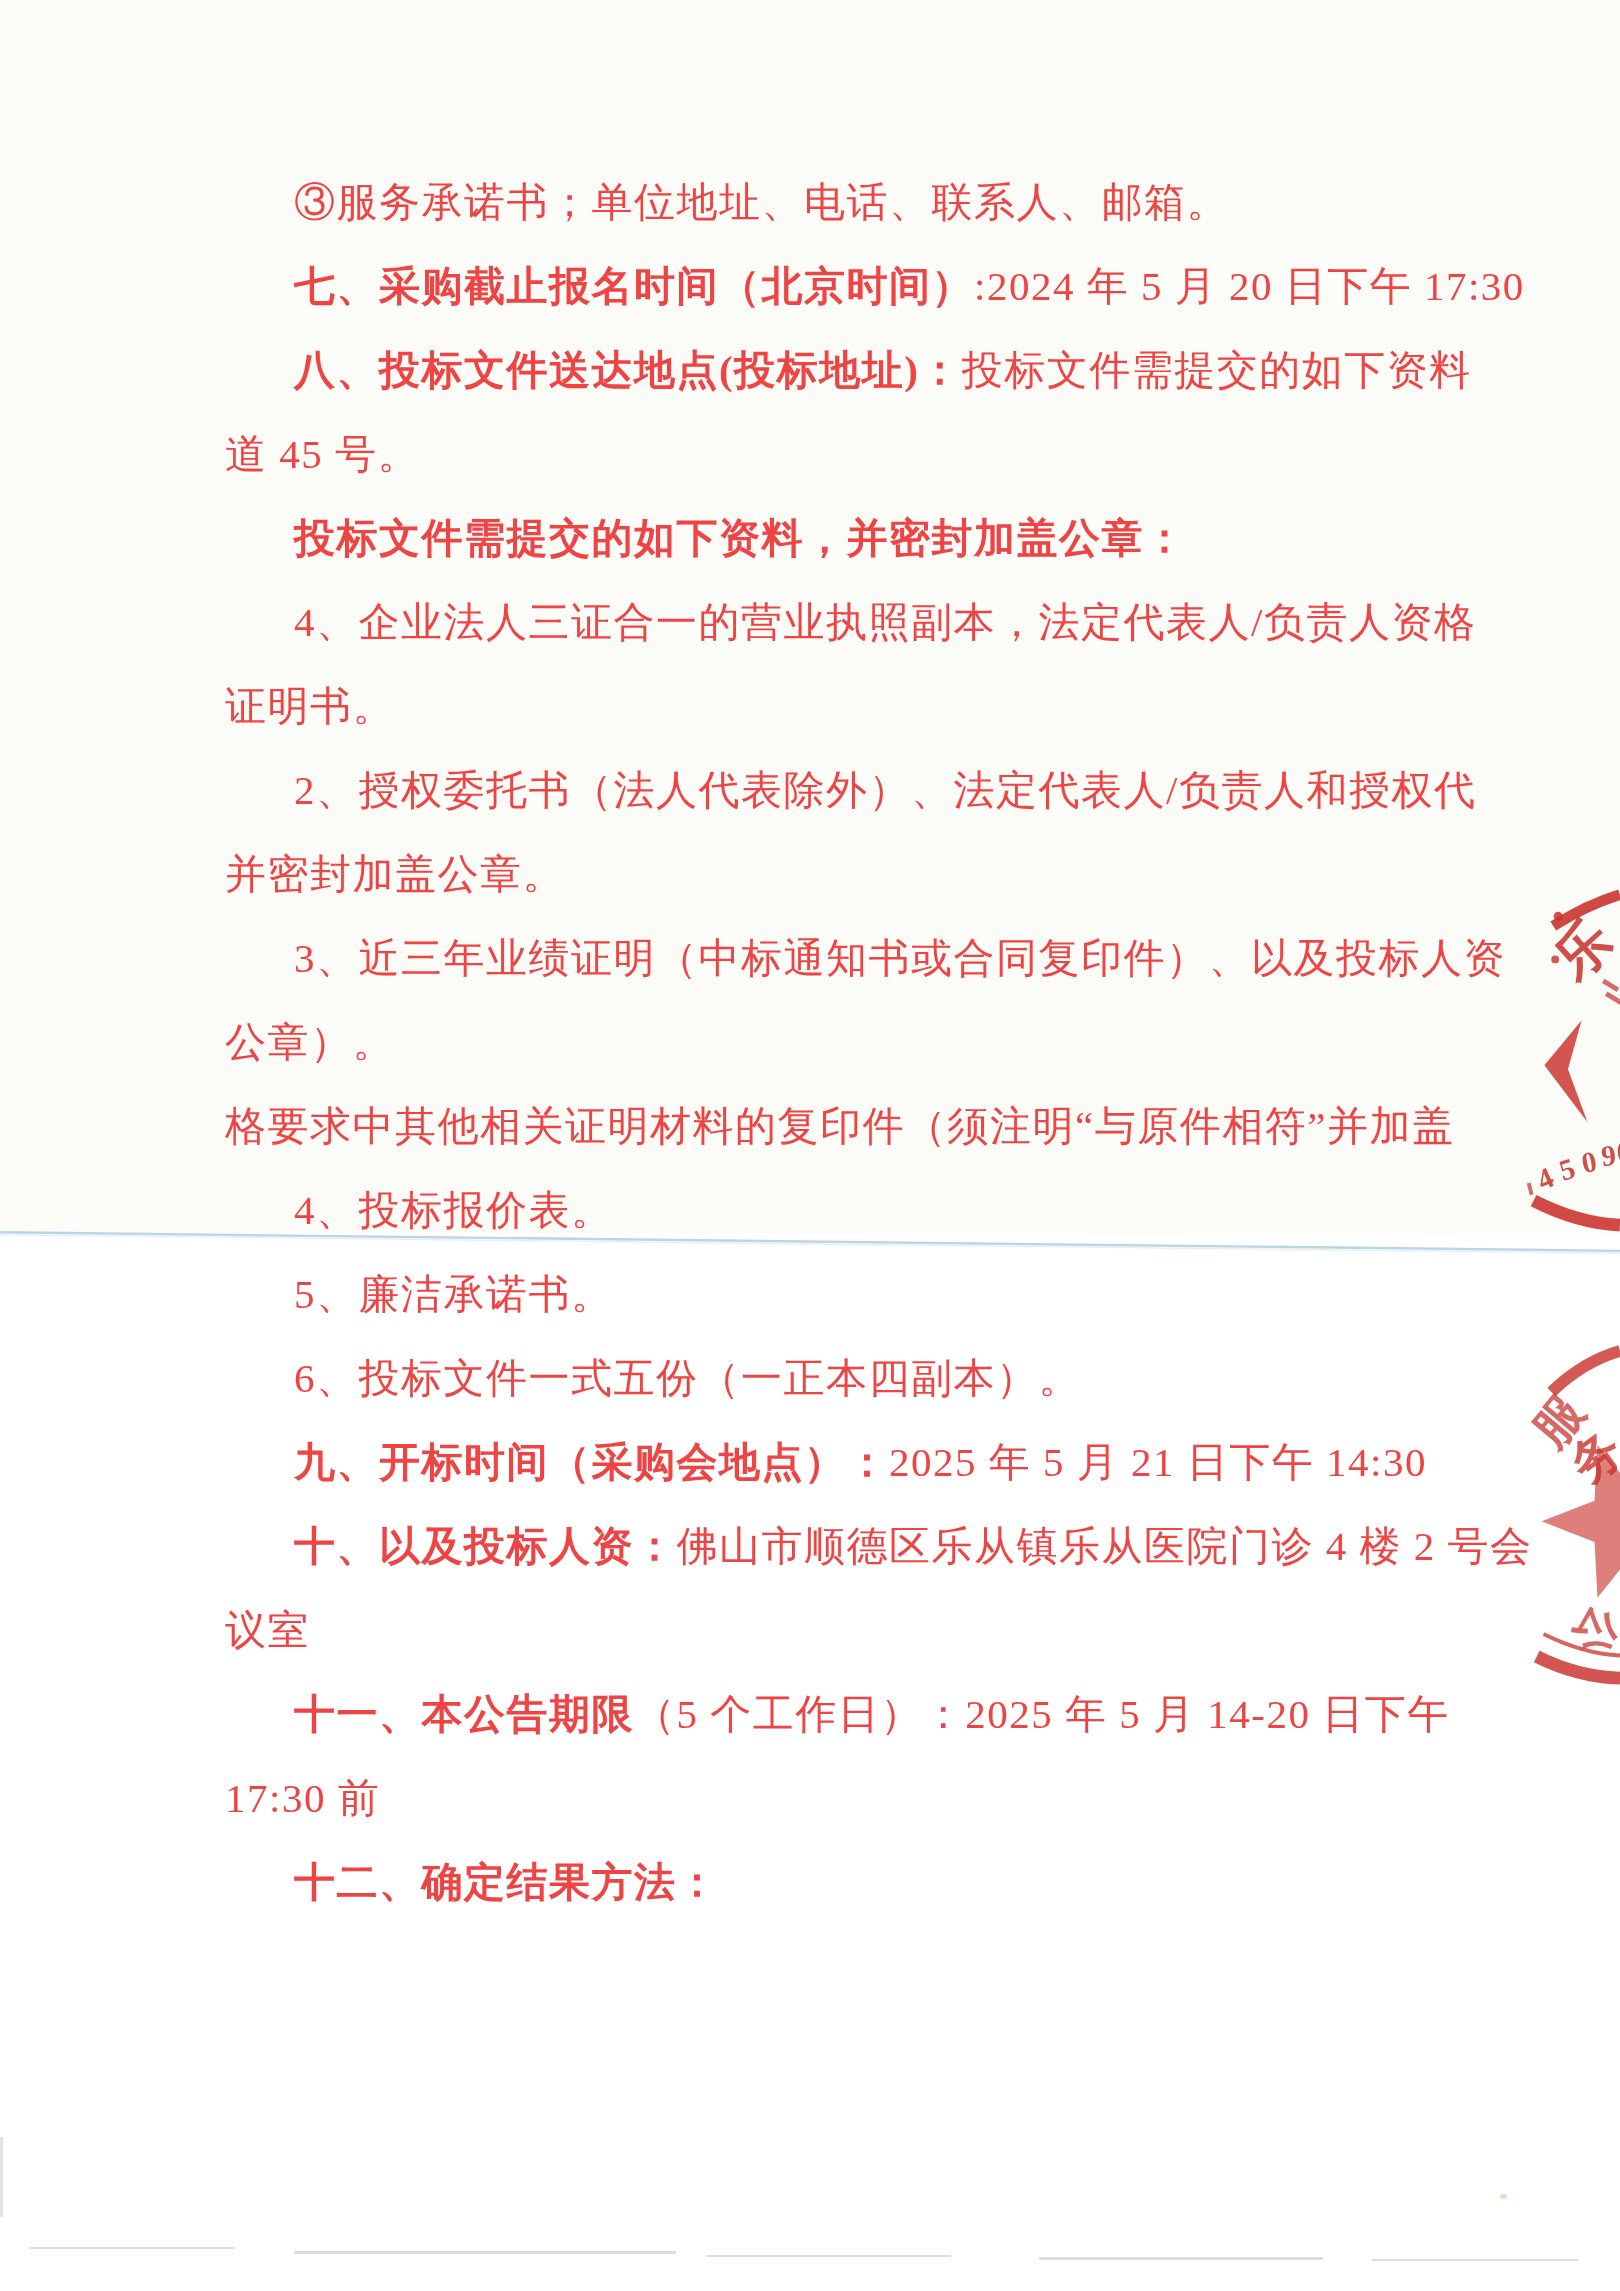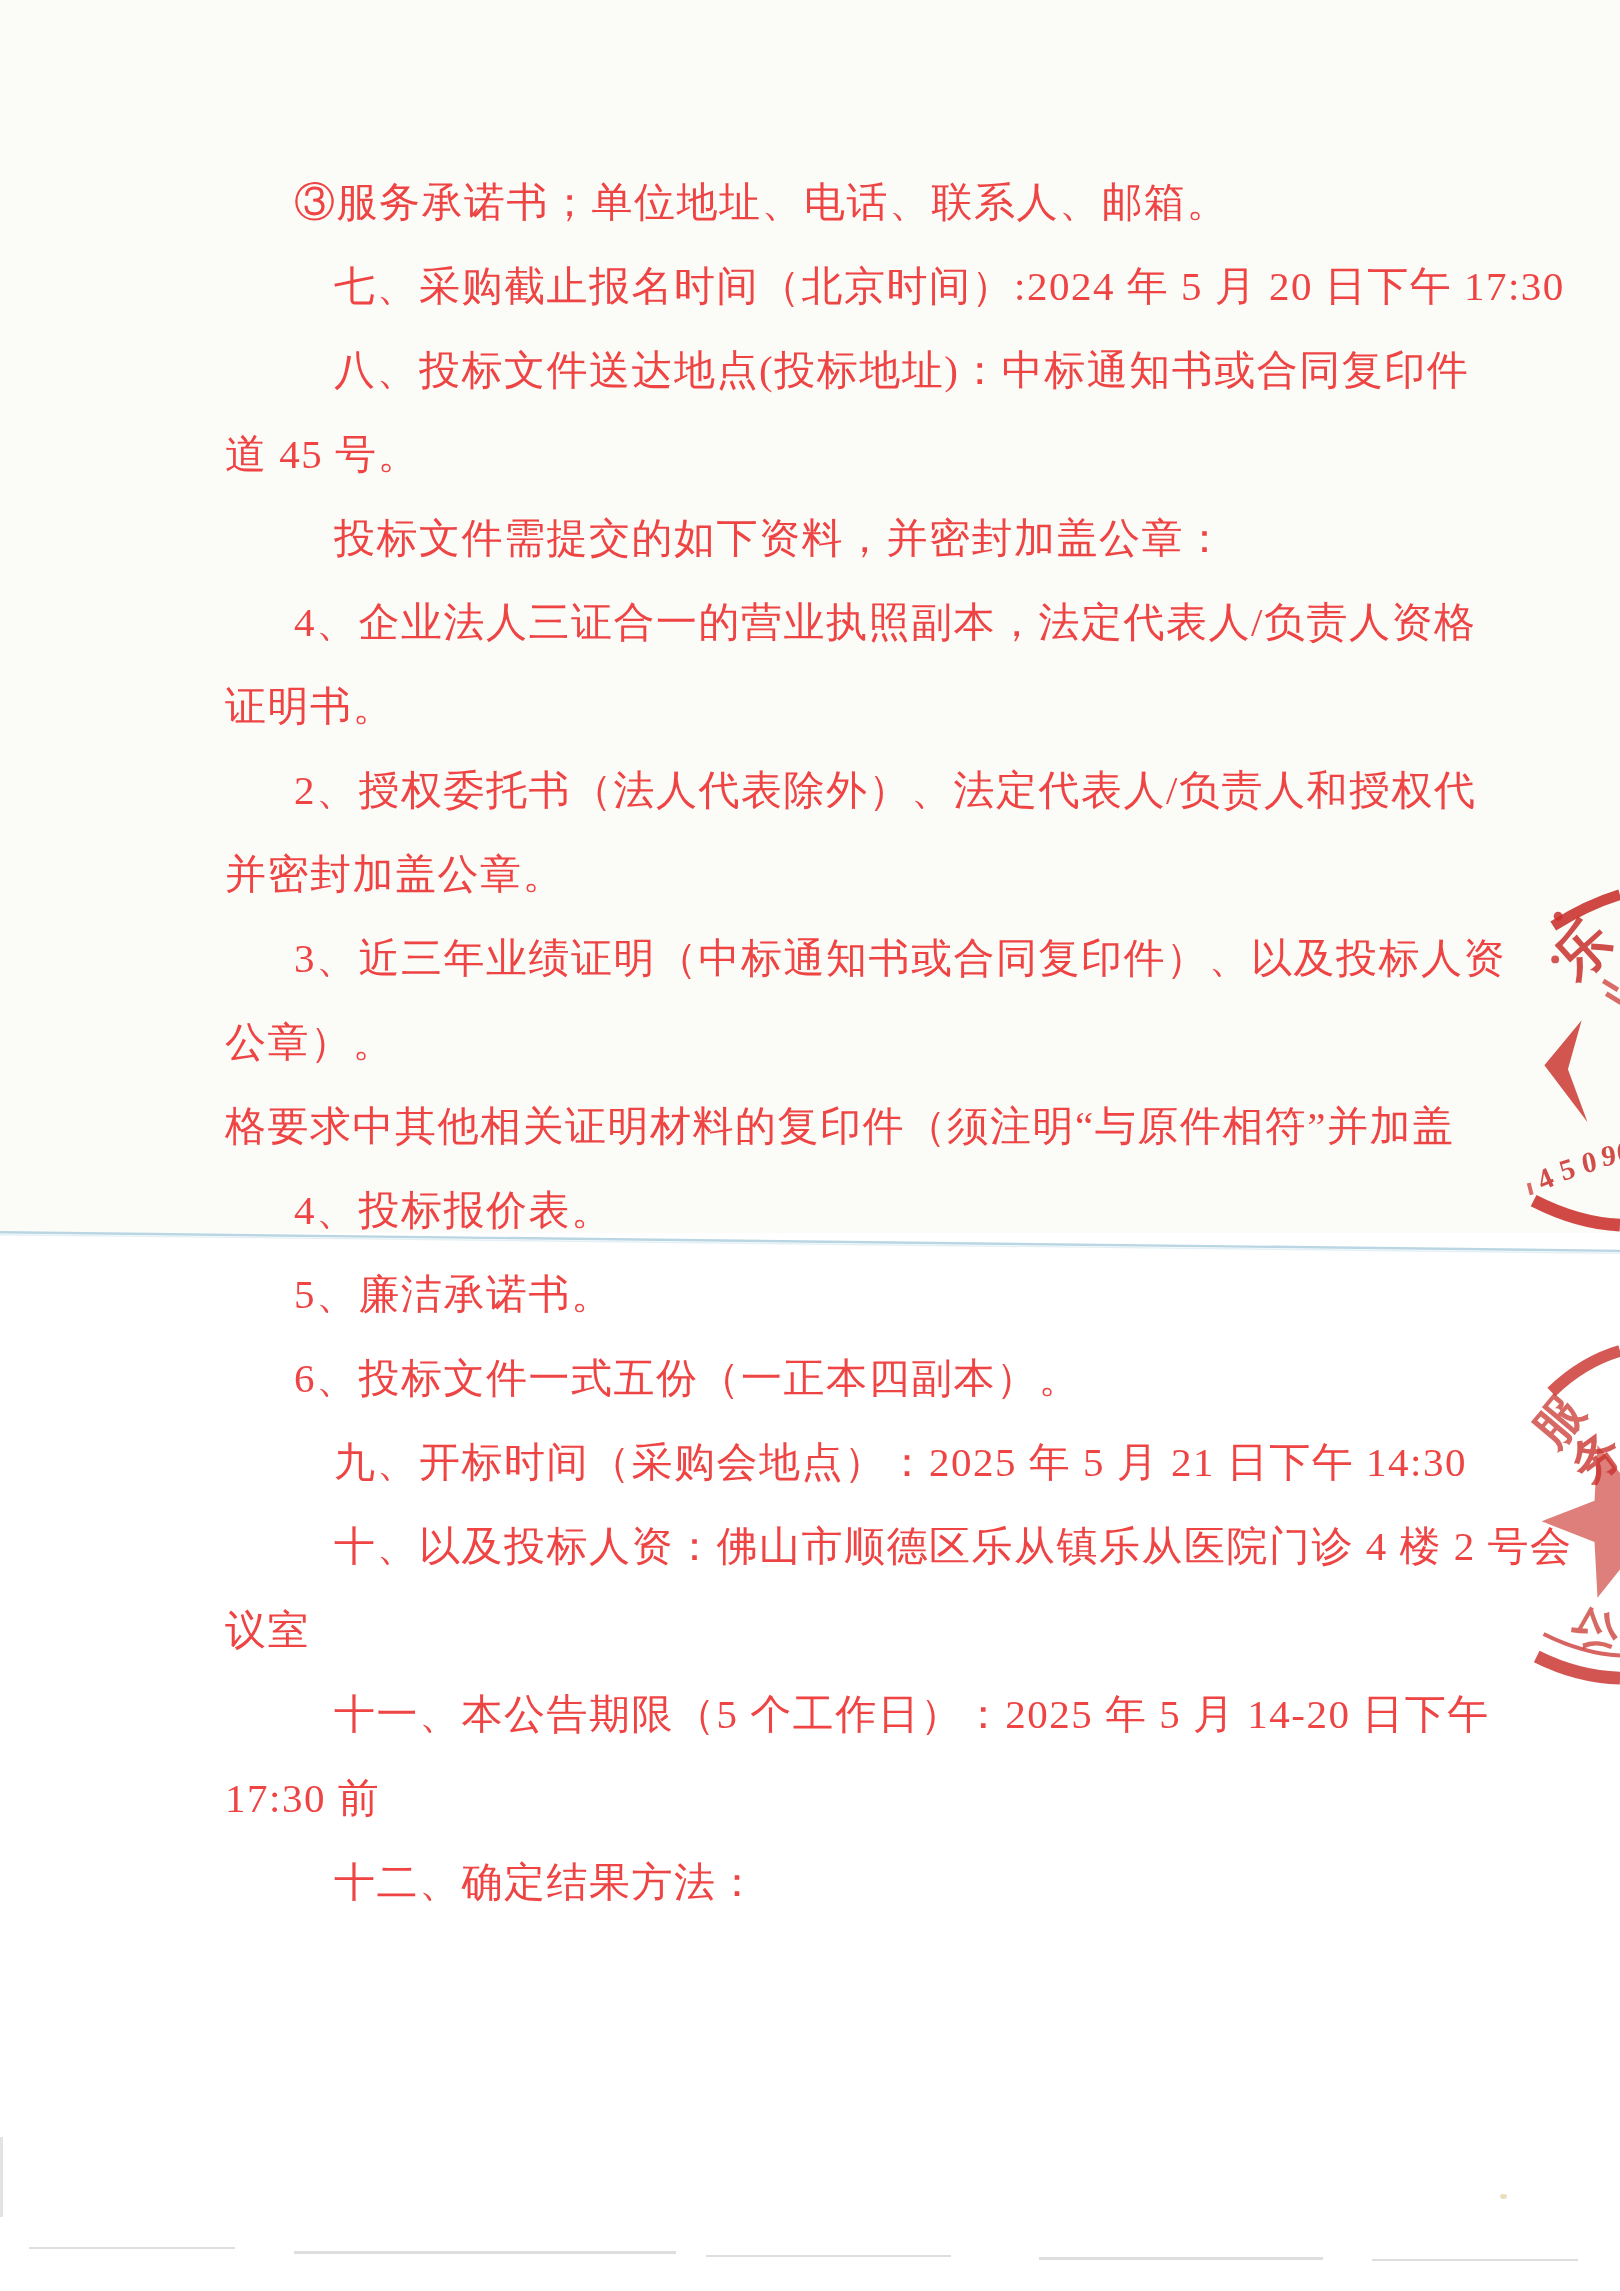--- a/index.html
+++ b/index.html
@@ -17,21 +17,21 @@
     position:absolute;left:0;top:0;width:1620px;height:1233px;
     background:#fbfbf8;
   }
   .doc-body{
     position:absolute;left:225px;top:160px;width:1245px;
     font-size:41px;line-height:84px;letter-spacing:1.5px;
   }
   .line{height:84px;white-space:nowrap;}
   .line.indent{padding-left:69px;}
   .run{font-weight:400;}
-  .run.bold{font-weight:400;margin-left:40px;}
+  .run.bold{font-weight:700;}
   
   .stamp{position:absolute;pointer-events:none;}
   .stamp text{font-family:"Liberation Serif","DejaVu Serif",serif;}
   #stamp1{left:1509px;top:877px;}
   #stamp2{left:1524px;top:1338px;}
   
   .seam{position:absolute;left:0;top:0;pointer-events:none;}
   
   .noise{position:absolute;background:#8d8d8d;opacity:.28;filter:blur(0.6px);}
   .edge-sliver{position:absolute;left:0;top:2137px;width:2.9px;height:80px;background:#b9b9b6;opacity:.4;}
@@ -40,21 +40,21 @@
 </head>
 <body>
 
 <div class="page">
 
   <div class="scan-upper"></div>
 
   <div class="doc-body">
       <div class="line indent"><span class="run">③服务承诺书；单位地址、电话、联系人、邮箱。</span></div>
       <div class="line indent"><span class="run bold">七、采购截止报名时间（北京时间）</span><span class="run">:2024 年 5 月 20 日下午 17:30</span></div>
-      <div class="line indent"><span class="run bold">八、投标文件送达地点(投标地址)：</span><span class="run">中标通知书或合同复印件</span></div>
+      <div class="line indent"><span class="run bold">八、投标文件送达地点(投标地址)：</span><span class="run">投标文件需提交的如下资料</span></div>
       <div class="line"><span class="run">道 45 号。</span></div>
       <div class="line indent"><span class="run bold">投标文件需提交的如下资料，并密封加盖公章：</span></div>
       <div class="line indent"><span class="run">4、企业法人三证合一的营业执照副本，法定代表人/负责人资格</span></div>
       <div class="line"><span class="run">证明书。</span></div>
       <div class="line indent"><span class="run">2、授权委托书（法人代表除外）、法定代表人/负责人和授权代</span></div>
       <div class="line"><span class="run">并密封加盖公章。</span></div>
       <div class="line indent"><span class="run">3、近三年业绩证明（中标通知书或合同复印件）、以及投标人资</span></div>
       <div class="line"><span class="run">公章）。</span></div>
       <div class="line"><span class="run">格要求中其他相关证明材料的复印件（须注明“与原件相符”并加盖</span></div>
       <div class="line indent"><span class="run">4、投标报价表。</span></div>

